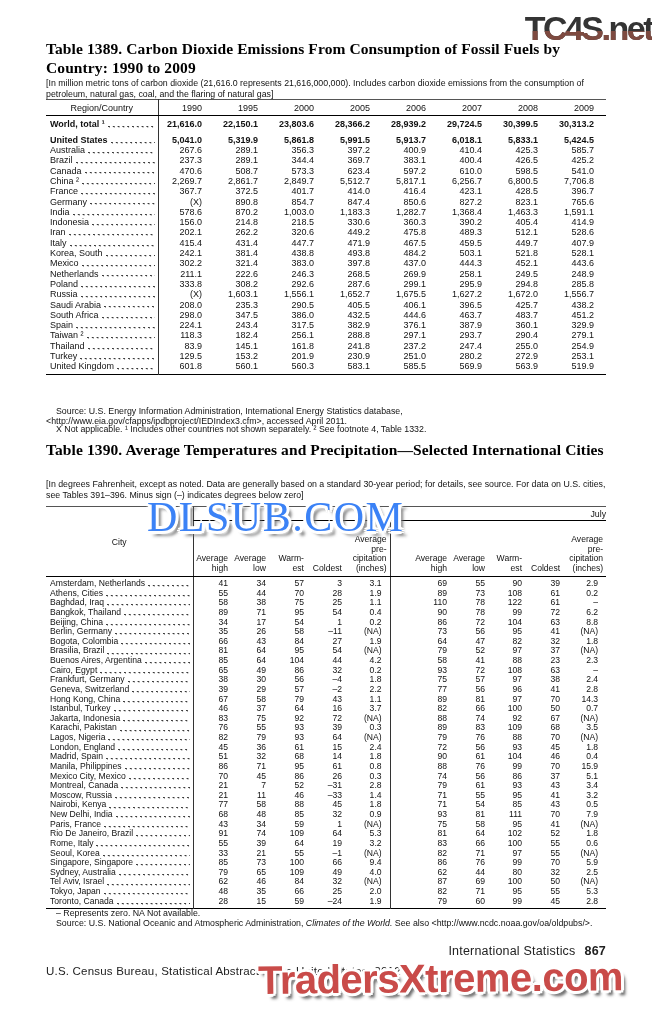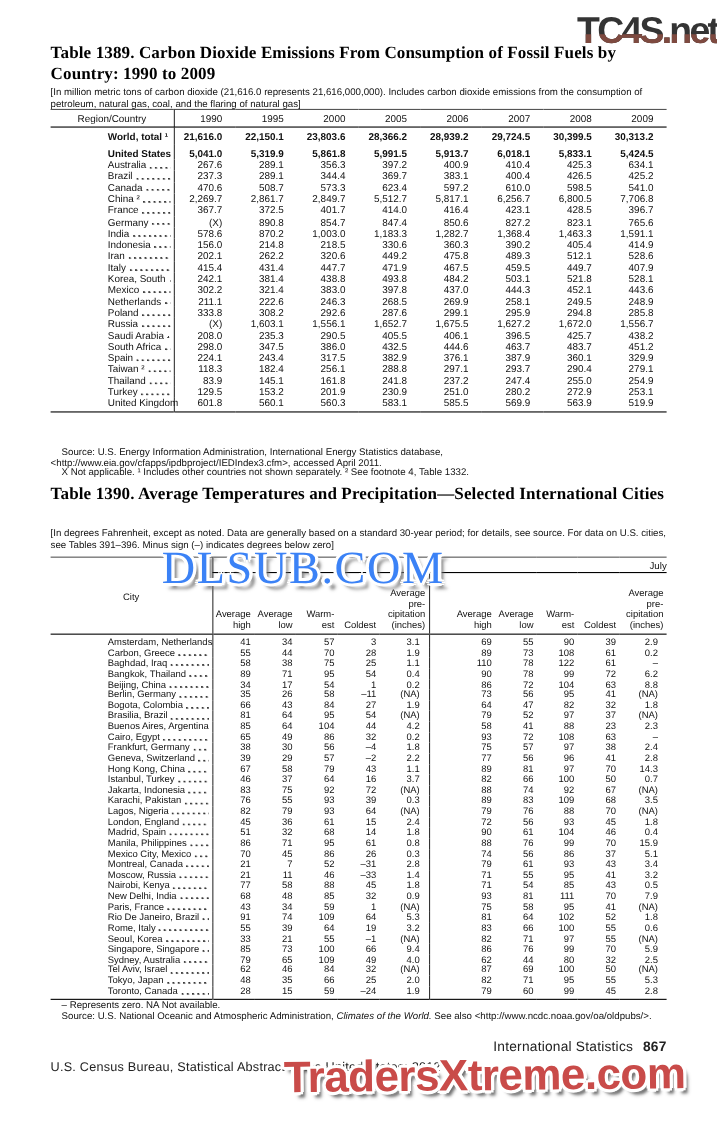--- a/index.html
+++ b/index.html
@@ -42,21 +42,21 @@
   .t1390 thead tr.subr th { border-bottom:1px solid #000; }
   .t1390 thead th.cityh { border-bottom:1px solid #000; }
   .t1390 th.gstart, .t1390 td.gstart { border-left:1px solid #333; }
   .t1390 tbody td { line-height:9.62px; white-space:nowrap; }
   .t1390 tbody td.num { text-align:right; padding-right:3px; }
   .t1390 tbody td.precip { padding-right:8px; }
   .t1390 tbody td.lblcell { padding-left:4px; }
   .t1390 tbody tr:first-child td { padding-top:2px; }
   .t1390 tbody tr:last-child td { padding-bottom:2px; }
 
-  .lblflex { display:flex;margin-left:48px; }
+  .lblflex { display:flex; }
   .lblflex .nm { white-space:nowrap; }
   .lblflex .dots { flex:1 1 auto; align-self:flex-end; height:3px; margin:0 3px 1.5px 3px;
       background-image:radial-gradient(circle at 1.1px 1.6px, #3a3a3a 0.85px, rgba(0,0,0,0) 1.05px);
       background-size:4.8px 3px; background-repeat:repeat-x; }
 
   .fnote { position:absolute; left:46px; width:562px; font-size:8.8px; line-height:10.4px; color:#111; overflow-wrap:anywhere; }
   .fnote.ind { text-indent:10px; }
   .f1 { top:396px;margin-top:28px; }
   .s1 { top:406px; }
   .f2 { top:908px; }
@@ -167,21 +167,21 @@
               <span class="dots"></span>
             </span>
           </td>
           <td class="num">267.6</td>
           <td class="num">289.1</td>
           <td class="num">356.3</td>
           <td class="num">397.2</td>
           <td class="num">400.9</td>
           <td class="num">410.4</td>
           <td class="num">425.3</td>
-          <td class="num">634.1</td>
+          <td class="num">585.7</td>
         </tr>
         <tr>
           <td class="lblcell">
             <span class="lblflex">
               <span class="nm">Brazil</span>
               <span class="dots"></span>
             </span>
           </td>
           <td class="num">237.3</td>
           <td class="num">289.1</td>
@@ -581,21 +581,21 @@
           <td class="num  precip">3.1</td>
           <td class="num gstart">69</td>
           <td class="num">55</td>
           <td class="num">90</td>
           <td class="num">39</td>
           <td class="num  precip">2.9</td>
         </tr>
         <tr>
           <td class="lblcell">
             <span class="lblflex">
-              <span class="nm">Carbon, Greece</span>
+              <span class="nm">Athens, Cities</span>
               <span class="dots"></span>
             </span>
           </td>
           <td class="num gstart">55</td>
           <td class="num">44</td>
           <td class="num">70</td>
           <td class="num">28</td>
           <td class="num  precip">1.9</td>
           <td class="num gstart">89</td>
           <td class="num">73</td>

